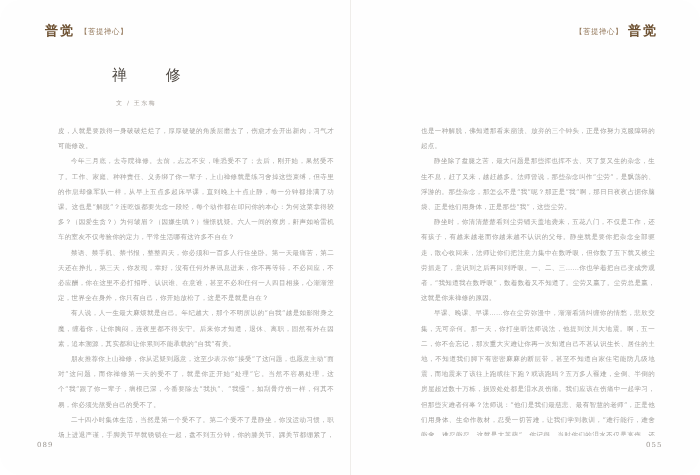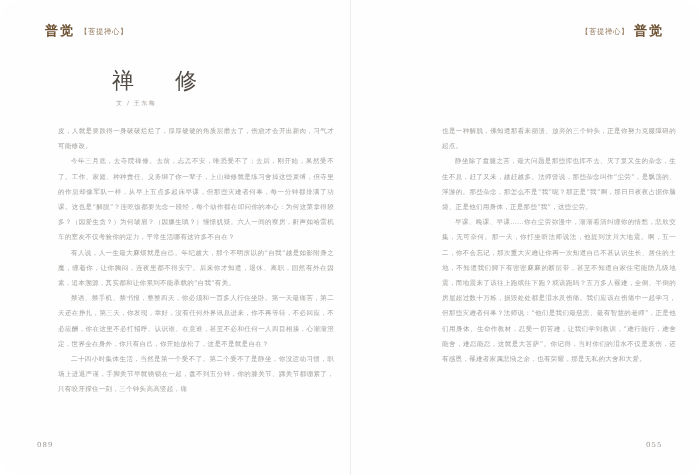--- a/index.html
+++ b/index.html
@@ -3,35 +3,35 @@
 <meta charset="utf-8">
 <style>
   html,body{margin:0;padding:0;background:#ffffff;}
   .spread{position:relative;width:700px;height:475px;background:#fefefe;overflow:hidden;
           font-family:"DejaVu Serif","Liberation Serif",serif;border-radius:21px;}
   .gutter{position:absolute;left:350px;top:0;width:1px;height:475px;background:#efedea;}
 
   
   .hdr{position:absolute;top:20px;white-space:nowrap;}
   .hdr-left{left:45px;}
-  .hdr-right{right:36px;text-align:left;}
+  .hdr-right{right:42px;text-align:left;}
   .brand{font-size:13px;font-weight:bold;color:#6e5233;letter-spacing:2px;
          font-family:"DejaVu Serif",serif;}
   .section{font-size:7.5px;color:#93775a;letter-spacing:0.5px;position:relative;top:-1px;}
 
   
-  .title{position:absolute;left:112px;top:66px;font-size:22px;color:#514b45;
+  .title{position:absolute;left:112px;top:66px;font-size:15px;color:#514b45;
          letter-spacing:17px;font-weight:500;}
   .byline{position:absolute;left:116px;top:99px;font-size:6px;color:#a8a29c;letter-spacing:1.5px;}
 
   
   .bodycol{position:absolute;top:124px;text-align:justify;color:#a3a19e;
            font-size:6.5px;line-height:15.2px;letter-spacing:0.3px;overflow:hidden;}
   .col-left{left:58px;width:276px;height:318px;}
-  .col-right{left:442px;width:234px;height:312px;}
+  .col-right{left:421px;width:234px;height:312px;}
   .para{margin:0;}
   .para.ind{text-indent:13px;}
 
   
   .pagenum{position:absolute;top:441px;font-size:7px;color:#9b9691;letter-spacing:1px;}
   .pn-left{left:37px;}
   .pn-right{left:646px;text-align:right;}
 </style>
 </head>
 <body>
@@ -48,30 +48,32 @@
   <div class="hdr hdr-right">
     <span class="section">【菩提禅心】</span>
     <span class="brand">普觉</span>
   </div>
 
   <div>
     <div class="title">禅  修</div>
     <div class="byline">文 / 王东梅</div>
     <div class="bodycol col-left">
         <p class="para">皮，人就是要跌得一身破破烂烂了，厚厚硬硬的角质层磨去了，伤愈才会开出新肉，习气才可能修改。</p>
-        <p class="para ind">今年三月底，去寺院禅修。去前，忐忑不安，唯恐受不了；去后，刚开始，果然受不了。工作、家庭、种种责任、义务绑了你一辈子，上山禅修就是练习舍掉这些束缚，但寺里的作息却像军队一样，从早上五点多起床早课，但那些灾难者何辜，每一分钟都排满了功课。这也是“解脱”？连吃饭都要先念一段经，每个动作都在叩问你的本心：为何这菜拿得较多？（因爱生贪？）为何皱眉？（因嫌生嗔？）憧憬犹疑。六人一间的寮房，鼾声如哈雷机车的室友不仅考验你的定力，平常生活哪有这许多不自在？</p>
+        <p class="para ind">今年三月底，去寺院禅修。去前，忐忑不安，唯恐受不了；去后，刚开始，果然受不了。工作、家庭、种种责任、义务绑了你一辈子，上山禅修就是练习舍掉这些束缚，但寺里的作息却像军队一样，从早上五点多起床早课，直到晚上十点止静，每一分钟都排满了功课。这也是“解脱”？连吃饭都要先念一段经，每个动作都在叩问你的本心：为何这菜拿得较多？（因爱生贪？）为何皱眉？（因嫌生嗔？）憧憬犹疑。六人一间的寮房，鼾声如哈雷机车的室友不仅考验你的定力，平常生活哪有这许多不自在？</p>
+        <p class="para ind">禁语、禁手机、禁书报，整整四天，你必须和一百多人行住坐卧。第一天最痛苦，第二天还在挣扎，第三天，你发现，幸好，没有任何外界讯息进来，你不再等待，不必回应，不必应酬，你在这里不必打招呼、认识谁、在意谁，甚至不必和任何一人四目相接，心渐渐澄定，世界全在身外，你只有自己，你开始放松了，这是不是就是自在？</p>
         <p class="para ind">有人说，人一生最大麻烦就是自己。年纪越大，那个不明所以的“自我”越是如影附身之魔，缠着你，让你胸闷，连夜里都不得安宁。后来你才知道，退休、离职，固然有外在因素，追本溯源，其实都和让你累到不能承载的“自我”有关。</p>
-        <p class="para ind">禁语、禁手机、禁书报，整整四天，你必须和一百多人行住坐卧。第一天最痛苦，第二天还在挣扎，第三天，你发现，幸好，没有任何外界讯息进来，你不再等待，不必回应，不必应酬，你在这里不必打招呼、认识谁、在意谁，甚至不必和任何一人四目相接，心渐渐澄定，世界全在身外，你只有自己，你开始放松了，这是不是就是自在？</p>
+        <p class="para ind">朋友推荐你上山禅修，你从迟疑到愿意，这至少表示你“接受”了这问题，也愿意主动“面对”这问题，而你禅修第一天的受不了，就是你正开始“处理”它。当然不容易处理，这个“我”跟了你一辈子，病根已深，今番要除去“我执”、“我慢”，如刮骨疗伤一样，何其不易，你必须先熬受自己的受不了。</p>
         <p class="para ind">二十四小时集体生活，当然是第一个受不了。第二个受不了是静坐，你没运动习惯，职场上进退严谨，手脚关节早就锈锁在一起，盘不到五分钟，你的膝关节、踝关节都绷紧了，只有咬牙撑住一刻，三个钟头高高竖起，痛</p>
       </div>
     <div class="pagenum pn-left">089</div>
   </div>
 
   <div>
     <div class="bodycol col-right">
         <p class="para">也是一种解脱，佛知道那看来崩溃、放弃的三个钟头，正是你努力克服障碍的起点。</p>
         <p class="para ind">静坐除了盘腿之苦，最大问题是那些挥也挥不去、灭了复又生的杂念，生生不息，赶了又来，越赶越多。法师曾说，那些杂念叫作“尘劳”，是飘荡的、浮游的。那些杂念，那怎么不是“我”呢？那正是“我”啊，那日日夜夜占据你脑袋、正是他们用身体，正是那些“我”，这些尘劳。</p>
+        <p class="para ind">静坐时，你清清楚楚看到尘劳铺天盖地袭来，五花八门，不仅是工作，还有孩子，有越来越老而你越来越不认识的父母。静坐就是要你把杂念全部驱走，散心收回来，法师让你们把注意力集中在数呼吸，但你数了五下就又被尘劳抓走了，意识到之后再回到呼吸。一、二、三……你也学着把自己变成旁观者，“我知道我在数呼吸”，数着数着又不知道了。尘劳又赢了。尘劳总是赢，这就是你来禅修的原因。</p>
         <p class="para ind">早课、晚课、早课……你在尘劳弥漫中，渐渐看清纠缠你的情愁，悲欣交集，无可奈何。那一天，你打坐听法师说法，他提到汶川大地震。啊，五一二，你不会忘记，那次重大灾难让你再一次知道自己不甚认识生长、居住的土地，不知道我们脚下有密密麻麻的断层带，甚至不知道自家住宅能防几级地震，而地震来了该往上跑或往下跑？或该跑吗？五万多人罹难，全倒、半倒的房屋超过数十万栋，损毁处处都是泪水及伤痛。我们应该在伤痛中一起学习，但那些灾难者何辜？法师说：“他们是我们最慈悲、最有智慧的老师”，正是他们用身体、生命作教材，忍受一切苦难，让我们学到教训，“难行能行，难舍能舍，难忍能忍，这就是大菩萨”。你记得，当时你们的泪水不仅是哀伤，还有感恩，罹难者家属悲恸之余，也有荣耀，那是无私的大舍和大爱。</p>
       </div>
     <div class="pagenum pn-right">055</div>
   </div>
 
 </div>
 
 </body></html>

